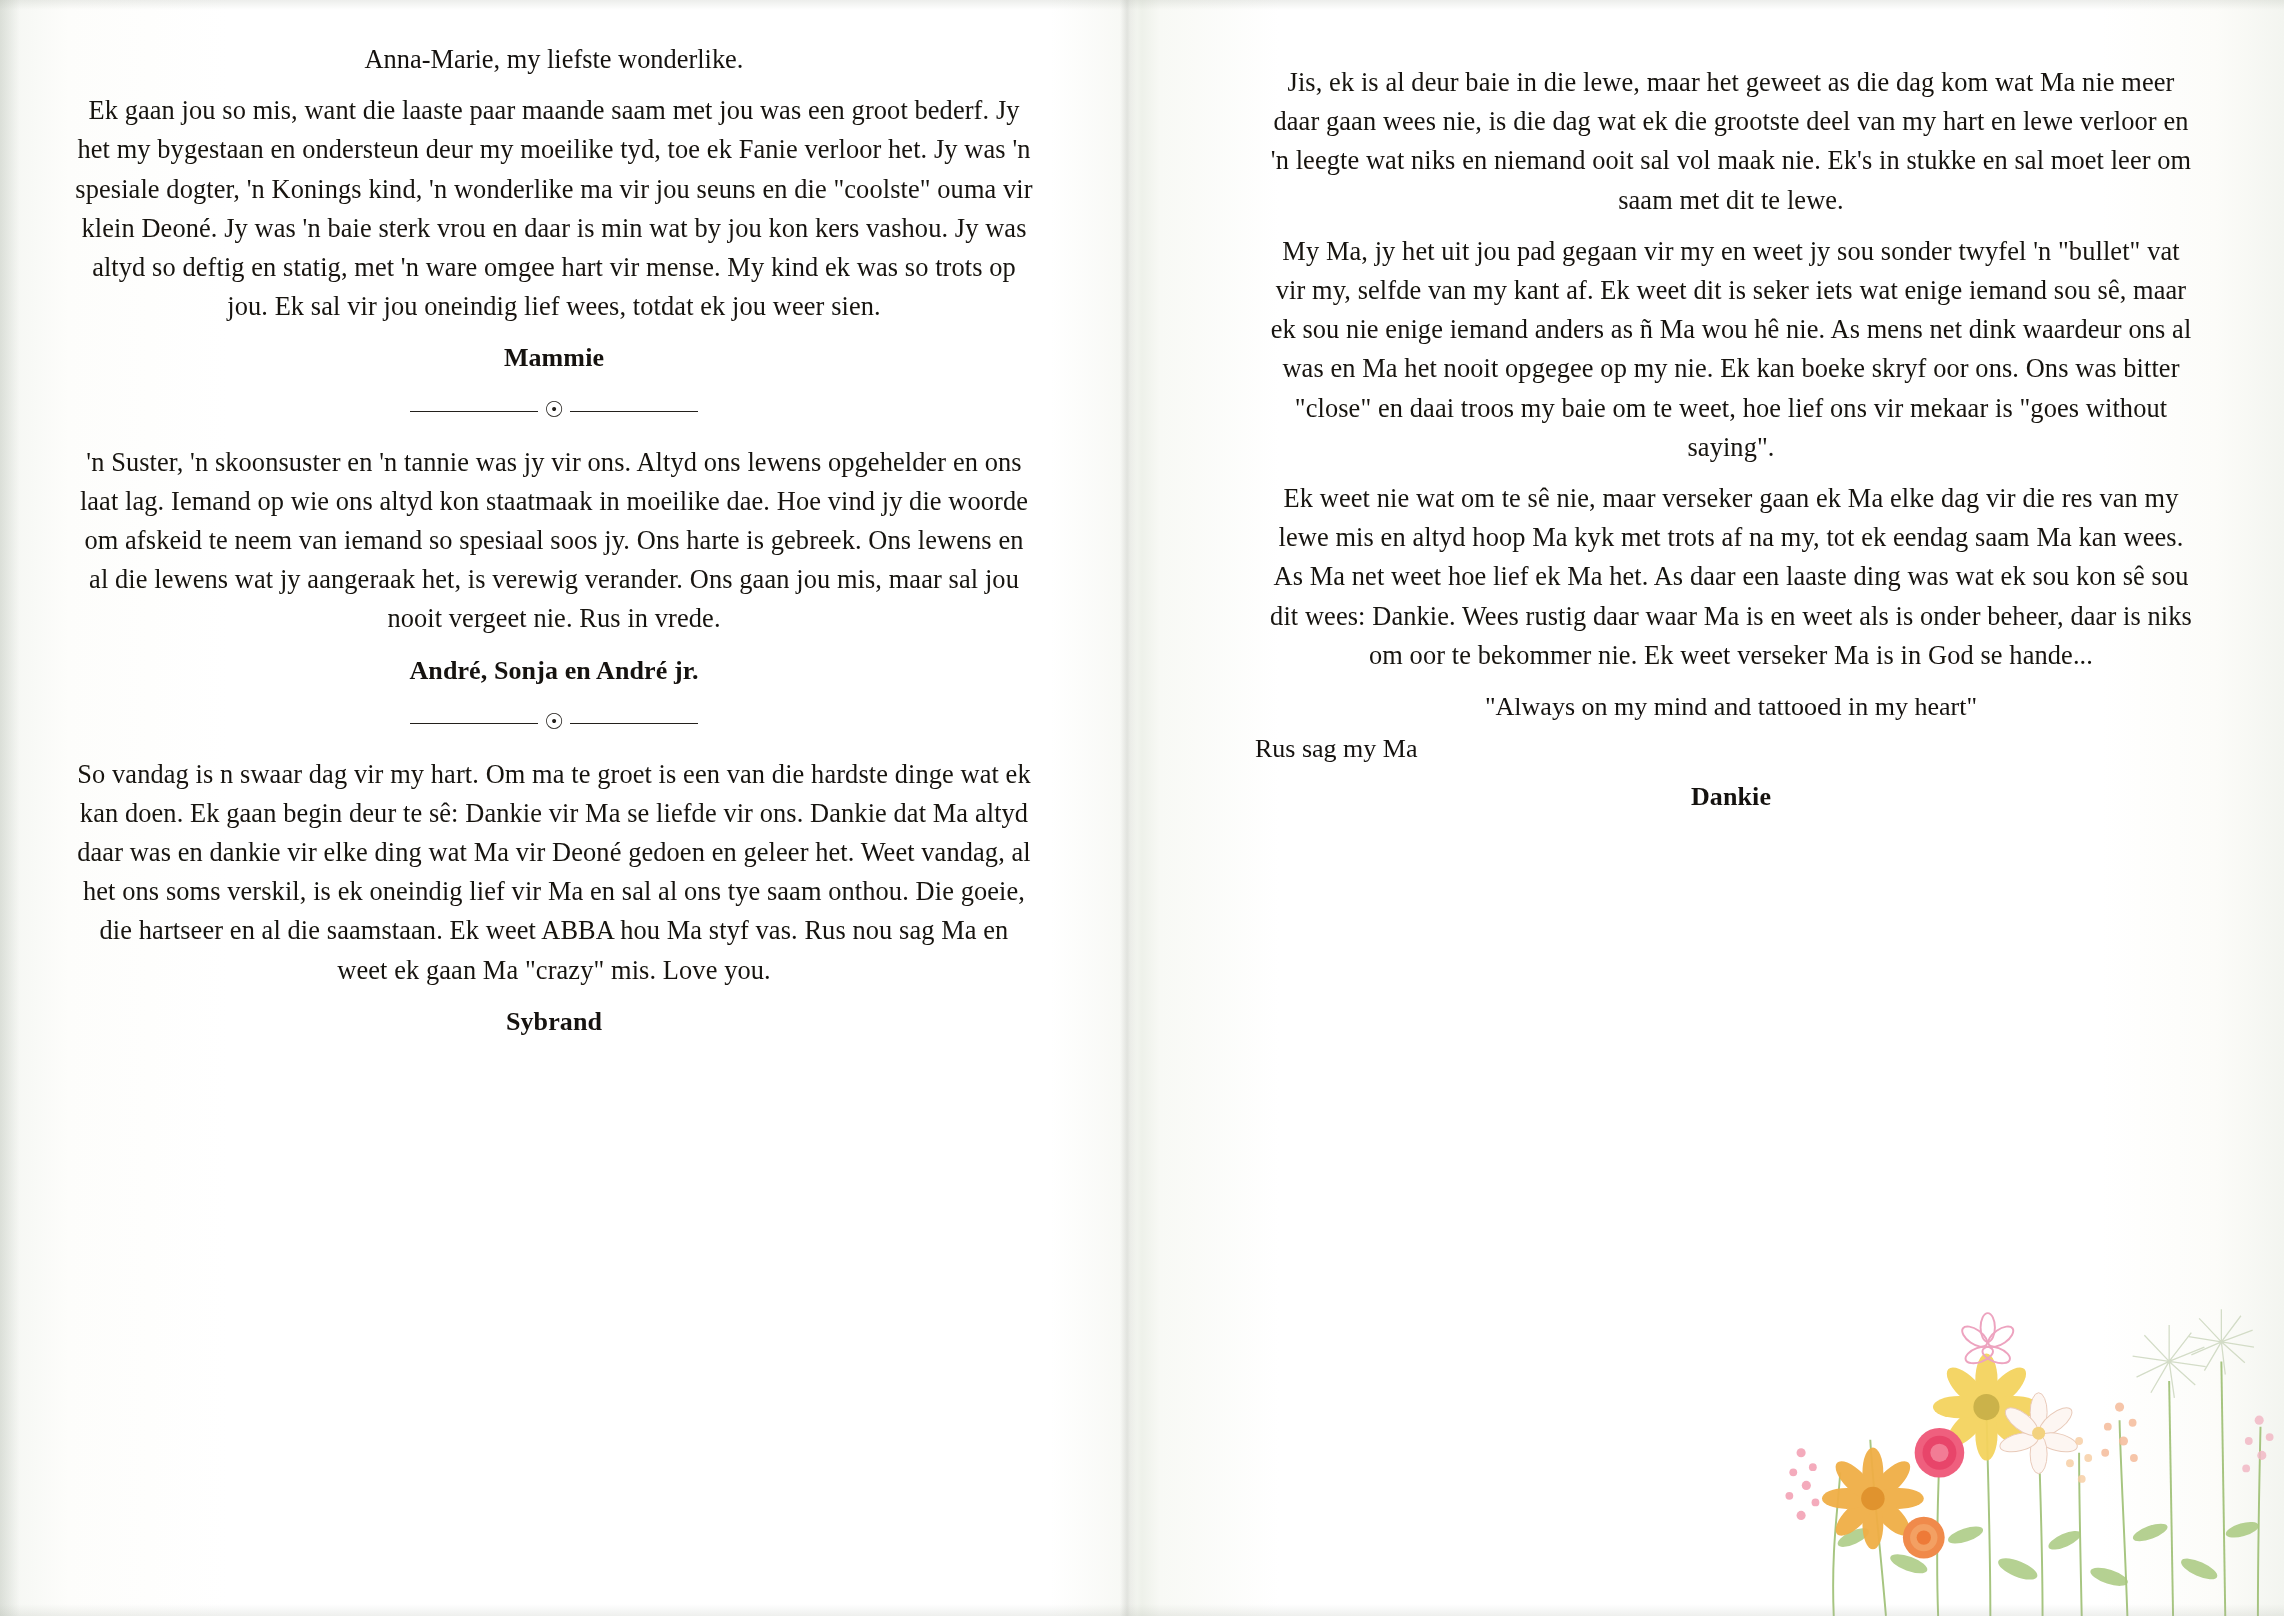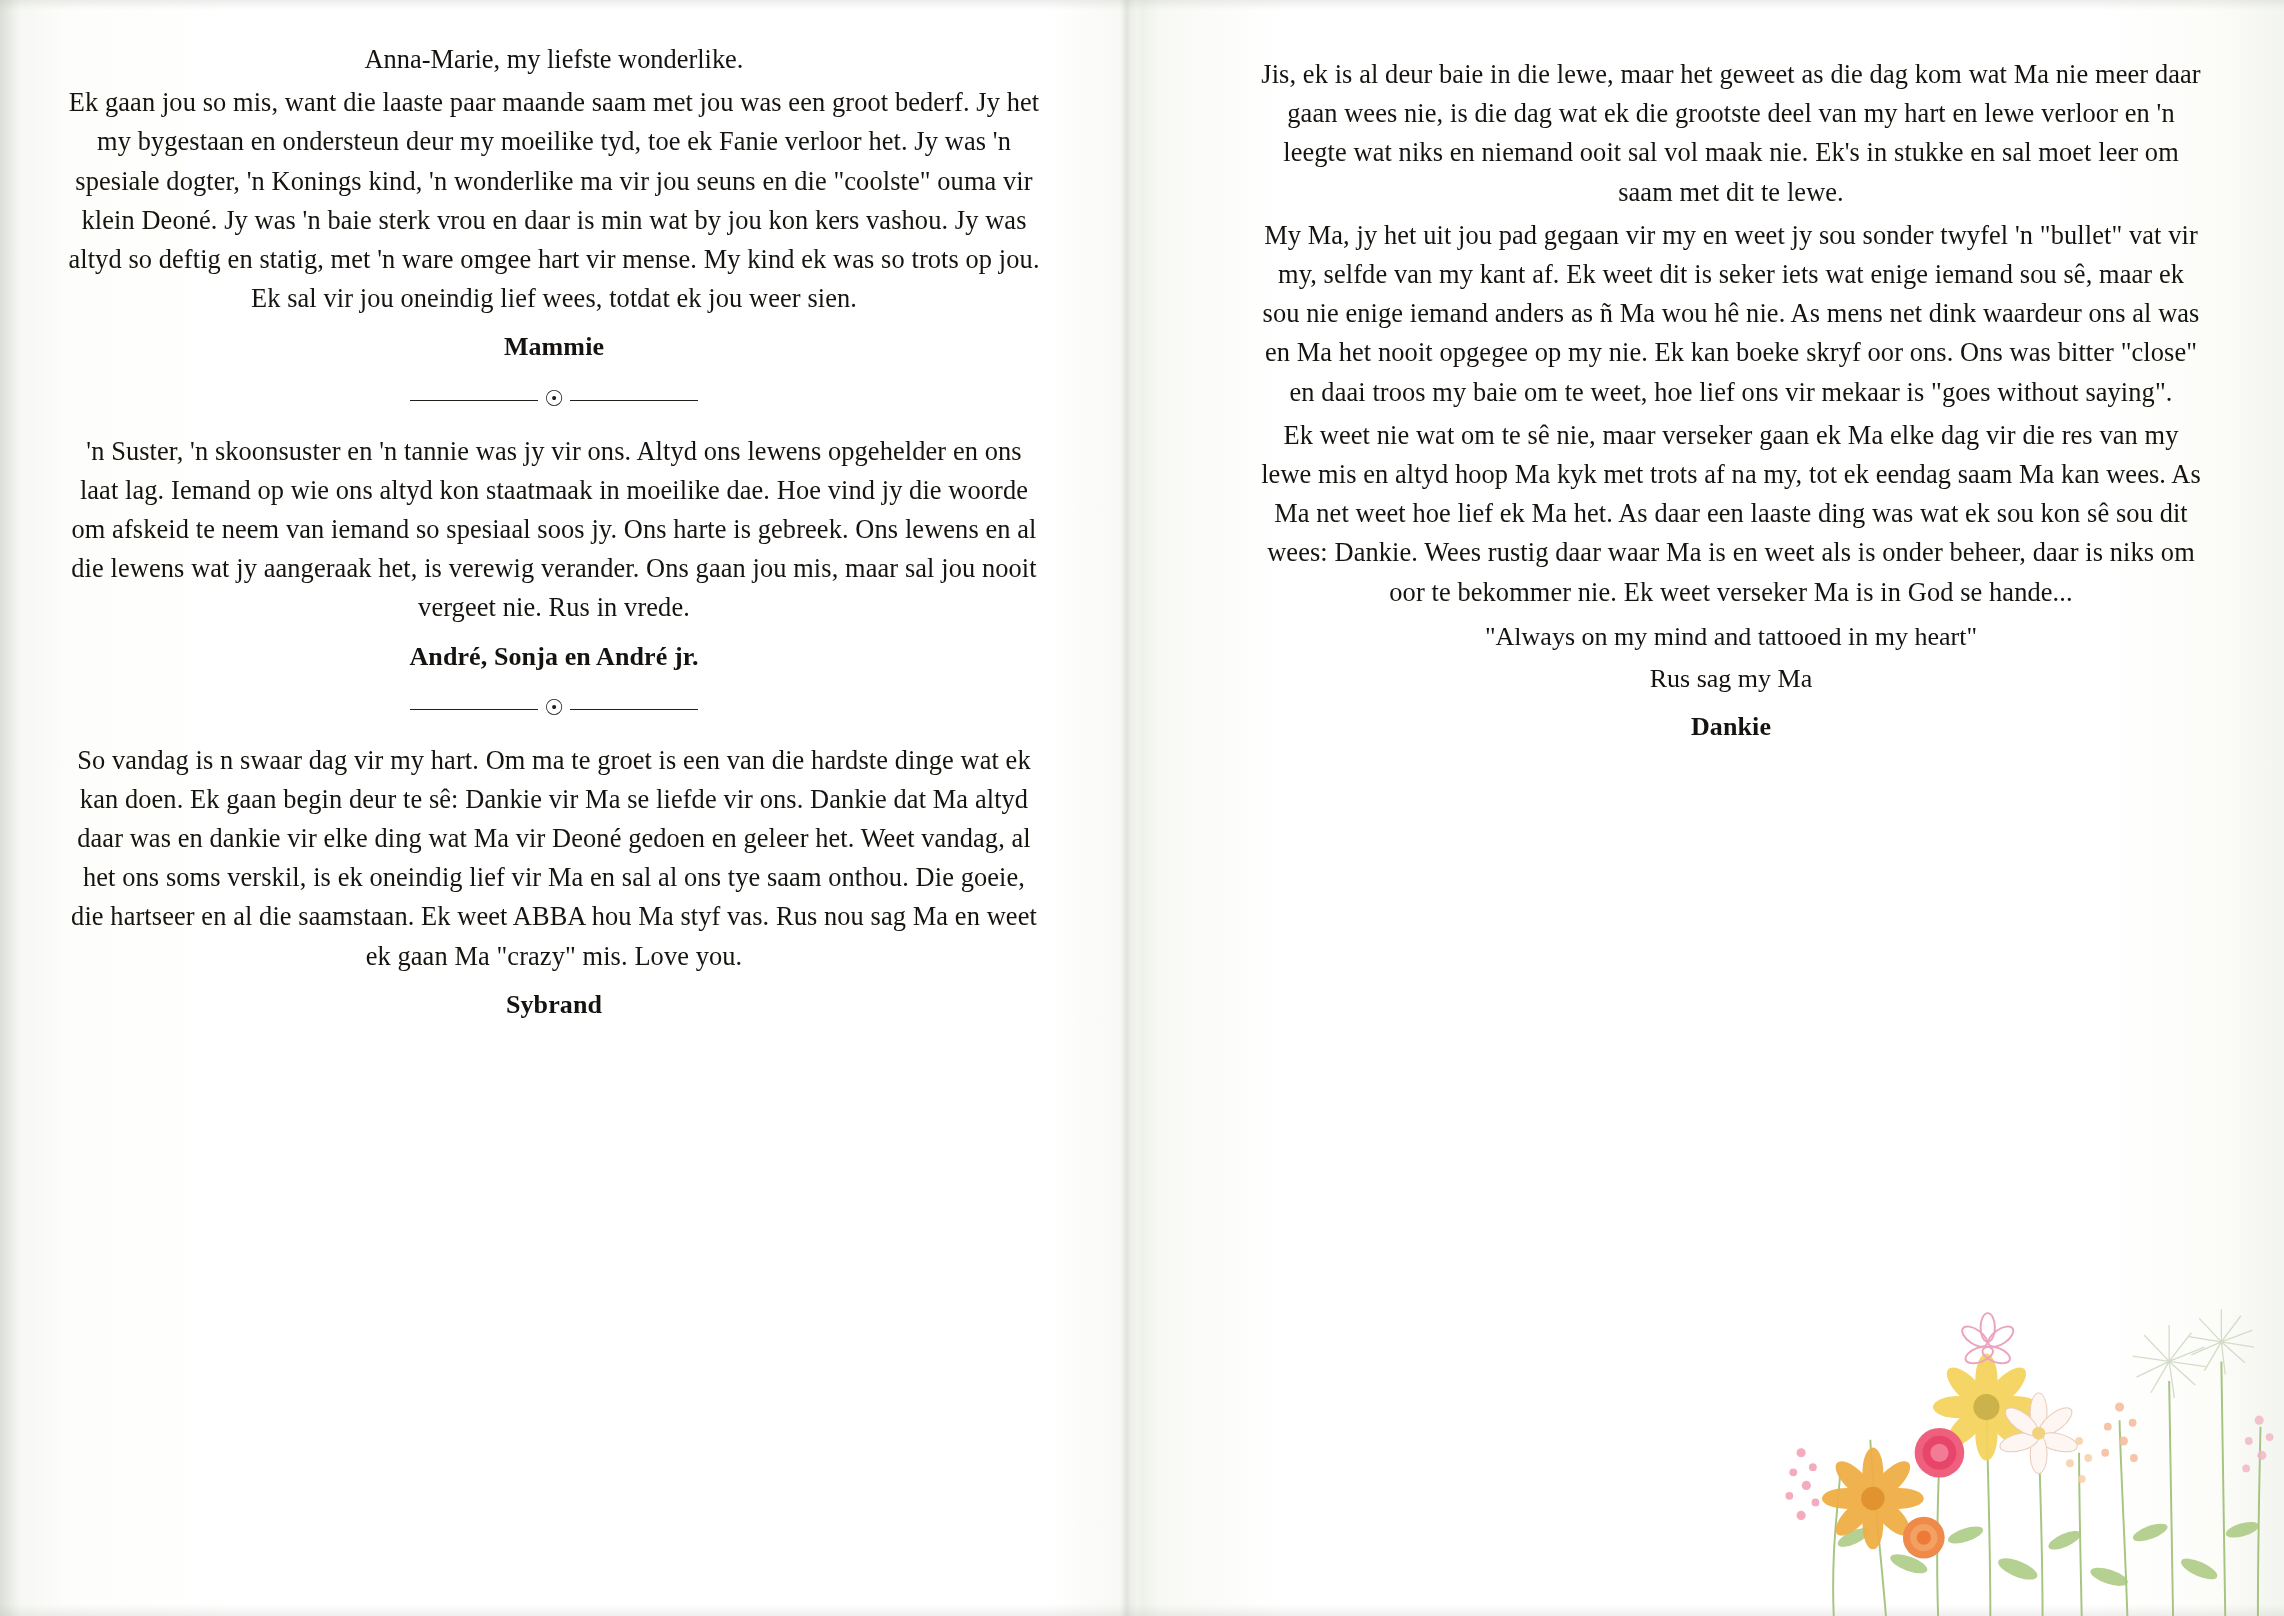--- a/index.html
+++ b/index.html
@@ -39,21 +39,21 @@
     padding: 51px 77px 0 131px;
   }
   .block {
     margin: 0 0 3.9px 0;
   }
   .body-text {
     font-size: 26.4px;
     line-height: 1.485;
     text-align: center;
     letter-spacing: 0.1px;
-    margin: 4px;
+    margin: 12px;
     color: #17140f;
   }
   .salutation {
     font-size: 26.4px;
     line-height: 1.485;
     text-align: center;
     margin: 0 0 1.3px 0;
   }
   .signature {
     font-size: 26px;
@@ -84,21 +84,21 @@
   }
   .quote-line {
     font-size: 26px;
     line-height: 1.5;
     text-align: center;
     margin: 5.2px 0 0 0;
   }
   .rus-line {
     font-size: 26px;
     line-height: 1.5;
-    text-align: center;
+    text-align: left;
     margin: 2.6px 0 0 0;
   }
   
   .floral {
     position: absolute;
     right: 0;
     bottom: 0;
     width: 509px;
     height: 470px;
     pointer-events: none;

